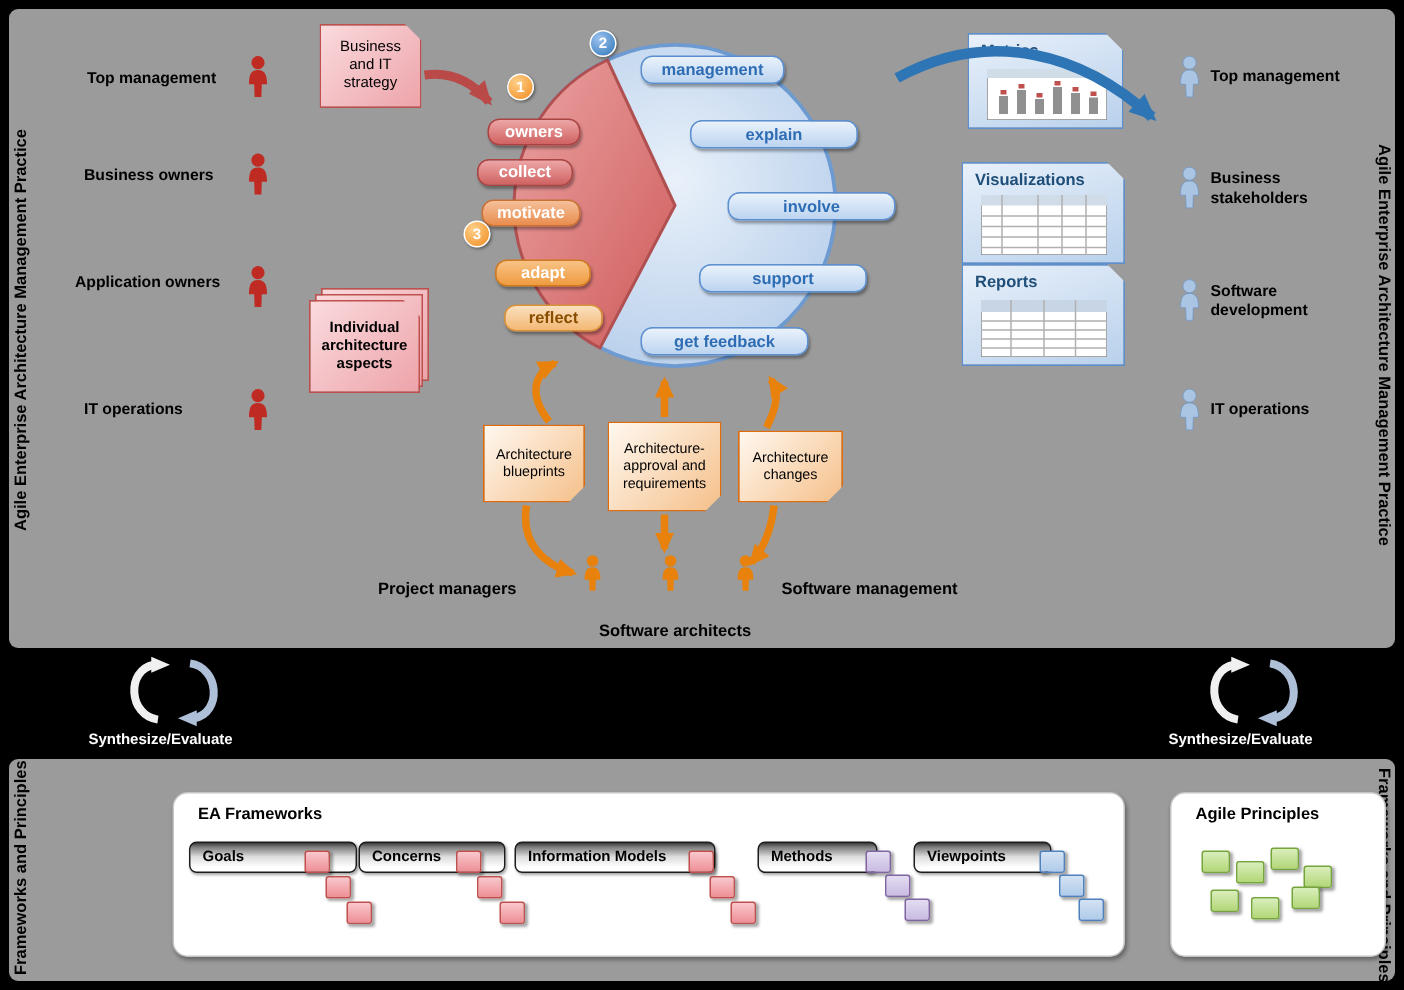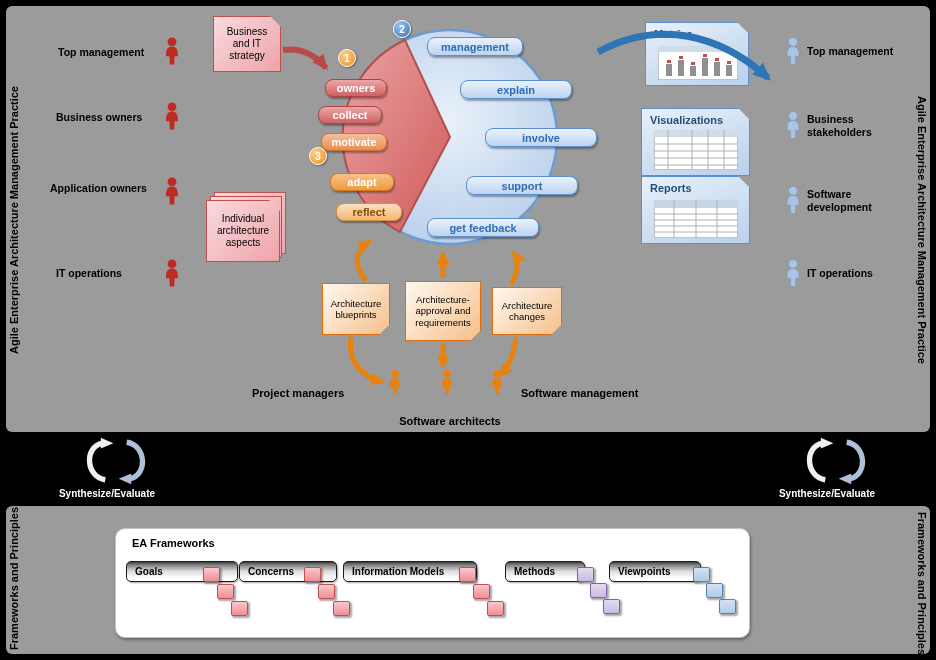--- a/index.html
+++ b/index.html
@@ -97,21 +97,21 @@
       </svg></div>
   <div class="person p-red" style="left:164px;top:258px;">
     <svg width="16" height="30" viewBox="0 0 20 36">
         <circle cx="10" cy="6.5" r="5.5"></circle>
         <path d="M10 12.5 C3.5 12.5 2.5 18 2.5 24.5 L6.8 24.5 L7.2 35 L12.8 35 L13.2 24.5 L17.5 24.5 C17.5 18 16.5 12.5 10 12.5 Z"></path>
       </svg></div>
 
   <div class="note pink" style="left:213px;top:16px;width:68px;height:56px;">Business and IT strategy</div>
   <div class="stack-shadow" style="left:214px;top:192px;width:72px;height:62px;"></div>
   <div class="stack-shadow" style="left:210px;top:196px;width:72px;height:62px;"></div>
-  <div class="note pink" style="left:206px;top:200px;width:74px;height:62px;">Individual architecture aspects</div>
+  <div class="note pink" style="left:206px;top:200px;width:74px;height:62px;font-weight:bold;">Individual architecture aspects</div>
 
   <svg class="abs" style="left:312px;top:24px;z-index:2;" width="276" height="230" viewBox="0 0 276 230">
     <defs>
       <radialGradient id="gblue" cx="50%" cy="42%" r="65%">
         <stop offset="0%" stop-color="#e9f1fa"></stop>
           <stop offset="100%" stop-color="#b5cdea"></stop>
       </radialGradient>
       <linearGradient id="gred" x1="0" y1="0" x2="1" y2="1">
         <stop offset="0%" stop-color="#eba3a3"></stop>
           <stop offset="100%" stop-color="#cf5b5b"></stop>
@@ -268,20 +268,30 @@
 
     <div class="sq purple" style="left:461px;top:38px;"></div>
     <div class="sq purple" style="left:474px;top:54px;"></div>
     <div class="sq purple" style="left:487px;top:70px;"></div>
 
     <div class="sq blue" style="left:577px;top:38px;"></div>
     <div class="sq blue" style="left:590px;top:54px;"></div>
     <div class="sq blue" style="left:603px;top:70px;"></div>
   </div>
 
+  <div class="wbox" id="ap-box" style="left:740px;top:528px;width:142px;height:108px;">
+    <div class="wtitle">Agile Principles</div>
+    <div class="sq green" style="left:20px;top:38px;"></div>
+    <div class="sq green" style="left:43px;top:45px;"></div>
+    <div class="sq green" style="left:66px;top:36px;"></div>
+    <div class="sq green" style="left:88px;top:48px;"></div>
+    <div class="sq green" style="left:26px;top:64px;"></div>
+    <div class="sq green" style="left:53px;top:69px;"></div>
+    <div class="sq green" style="left:80px;top:62px;"></div>
+  </div>
 
   <svg class="overlay" width="936" height="660" viewBox="0 0 936 660">
     <defs>
       <marker id="mred" markerUnits="userSpaceOnUse" markerWidth="18" markerHeight="14" refX="13" refY="7" orient="auto">
         <path d="M0 0 L16 7 L0 14 Z" fill="#b94a48"></path>
         </marker>
       <marker id="mblue" markerUnits="userSpaceOnUse" markerWidth="20" markerHeight="16" refX="14" refY="8" orient="auto">
         <path d="M0 0 L18 8 L0 16 Z" fill="#2e75b6"></path>
         </marker>
       <marker id="morange" markerUnits="userSpaceOnUse" markerWidth="16" markerHeight="13" refX="11" refY="6.5" orient="auto">

